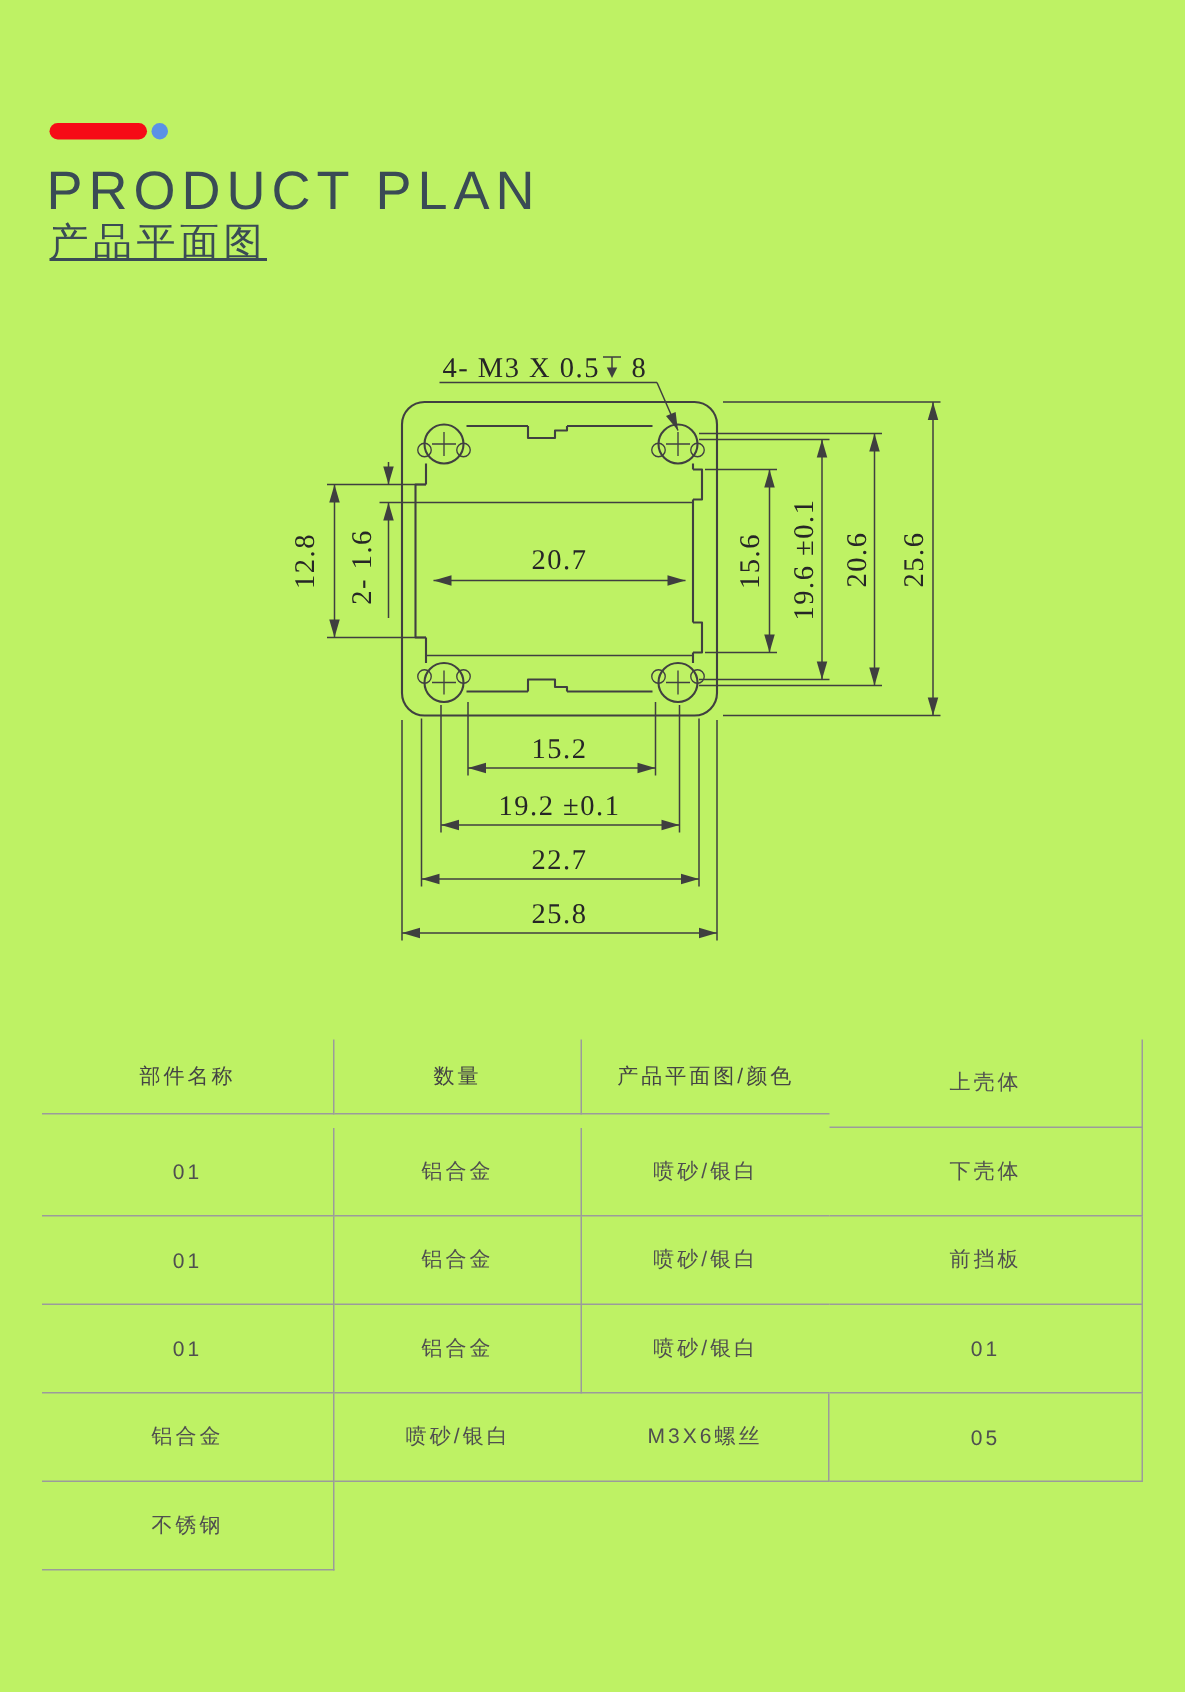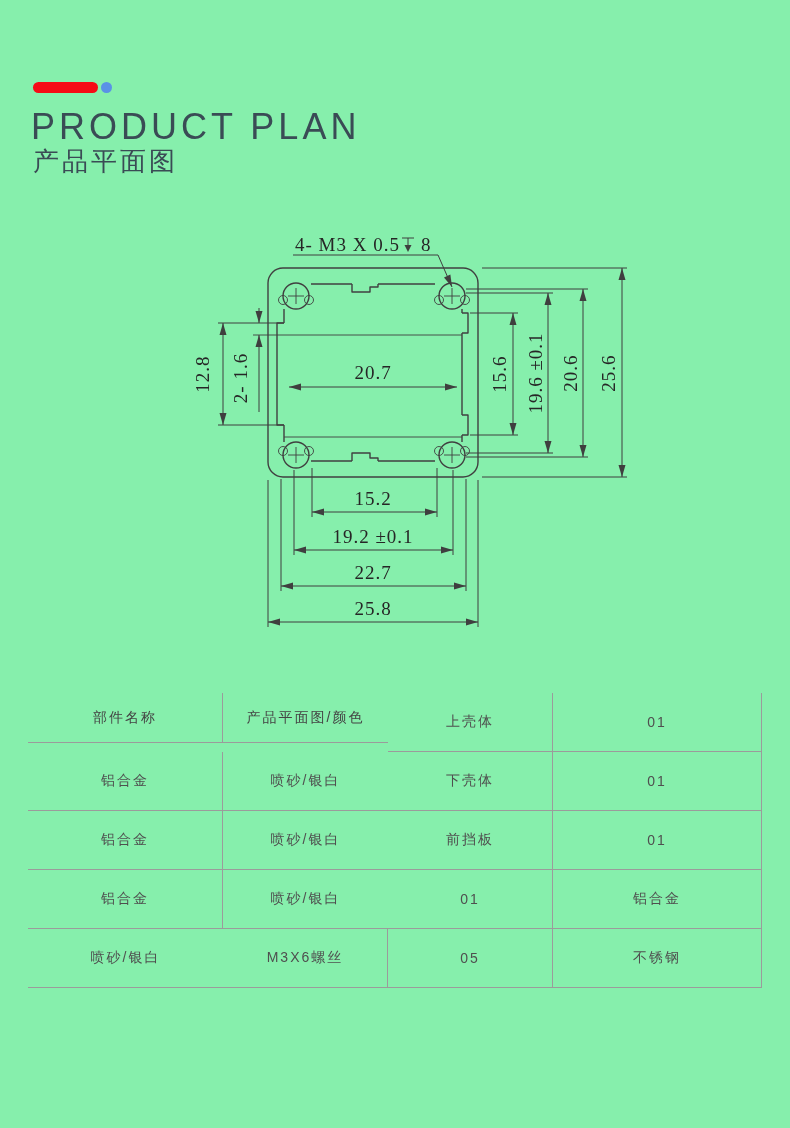--- a/index.html
+++ b/index.html
@@ -1,19 +1,19 @@
 <!DOCTYPE html>
 <html><head>
 <meta charset="utf-8">
 <style>
   html,body{margin:0;padding:0;}
   .page{
     position:relative;
     width:790px;height:1128px;
-    background:#86efac;
+    background:#bef264;
     overflow:hidden;
     font-family:"Liberation Sans", sans-serif;
   }
   
   .accent-bar{
     position:absolute;left:33px;top:82px;
     width:65px;height:11px;border-radius:6px;
     background:#f60b16;
   }
   .accent-dot{
@@ -22,21 +22,21 @@
     background:#5a92e6;
   }
   .page-title{
     position:absolute;left:31px;top:106px;
     font-size:36px;font-weight:200;letter-spacing:4px;
     color:#3a4b55;white-space:nowrap;
   }
   .page-subtitle{
     position:absolute;left:33px;top:144px;
     font-size:26px;font-weight:400;letter-spacing:3px;
-    color:#3a4b55;white-space:nowrap;
+    color:#3a4b55;white-space:nowrap;text-decoration:underline;
   }
   
   .drawing-svg{position:absolute;left:0;top:0;}
   .prof{stroke:#404040;stroke-width:1.4;fill:none;stroke-linejoin:round;}
   .thin{stroke:#404040;stroke-width:0.9;fill:none;}
   .ext{stroke:#3f3f3f;stroke-width:1;fill:none;}
   .dim{stroke:#3f3f3f;stroke-width:1;fill:none;}
   .dtxt{font-family:"Liberation Serif", serif;font-size:19px;fill:#262626;letter-spacing:1px;}
   
   .parts-table{
@@ -169,20 +169,21 @@
       <text class="dtxt" text-anchor="middle" transform="translate(615,373) rotate(-90)">25.6</text>
       <text class="dtxt" text-anchor="middle" x="373" y="505">15.2</text>
       <text class="dtxt" text-anchor="middle" x="373" y="543">19.2 ±0.1</text>
       <text class="dtxt" text-anchor="middle" x="373" y="579">22.7</text>
       <text class="dtxt" text-anchor="middle" x="373" y="615">25.8</text>
     </g>
   </svg>
 
   <div class="parts-table">
     <div class="cell hcell sep">部件名称</div>
+    <div class="cell hcell sep">数量</div>
     <div class="cell hcell">产品平面图/颜色</div>
 
     <div class="cell sep">上壳体</div>
     <div class="cell sep">01</div>
     <div class="cell sep">铝合金</div>
     <div class="cell">喷砂/银白</div>
 
     <div class="cell sep">下壳体</div>
     <div class="cell sep">01</div>
     <div class="cell sep">铝合金</div>

